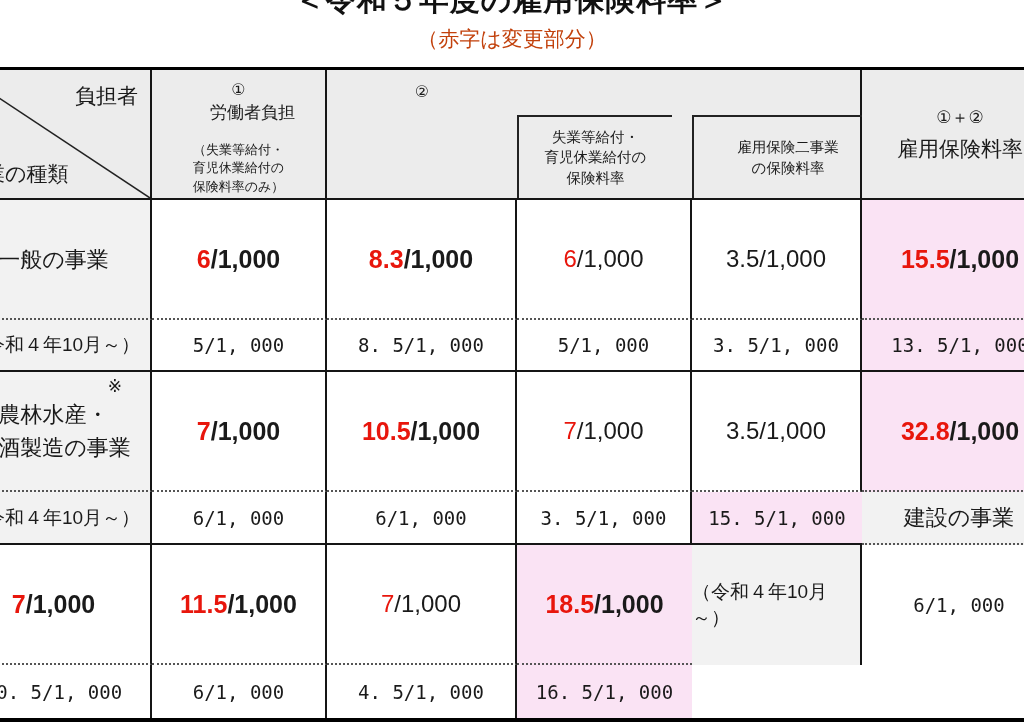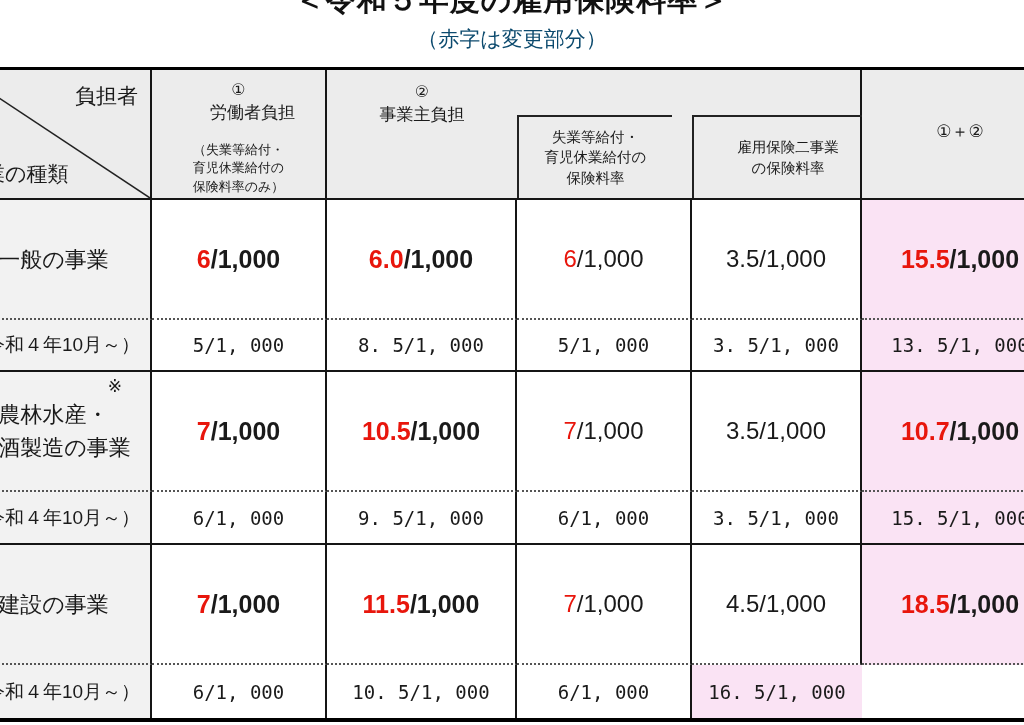--- a/index.html
+++ b/index.html
@@ -9,21 +9,21 @@
     font-family:"Liberation Sans","DejaVu Sans",sans-serif;
     color:#1a1a1a;
   }
   .title{
     position:absolute; top:-20px; left:512px; transform:translateX(-50%);
     font-size:30px; font-weight:bold; letter-spacing:1px; white-space:nowrap;
     color:#111;
   }
   .subtitle{
     position:absolute; top:25px; left:512px; transform:translateX(-50%);
-    font-size:21px; color:#0c4a6e; white-space:nowrap;
+    font-size:21px; color:#c2410c; white-space:nowrap;
   }
   .table{
     position:absolute; left:-43px; top:67px; width:1101px;
     border-top:3px solid #000; border-bottom:4px solid #000;
     display:grid;
     grid-template-columns:195px 175px 190px 175px 170px 196px;
     grid-template-rows:130px 120px 52px 120px 53px 120px 53px;
     box-sizing:content-box;
   }
   .cell{
@@ -104,43 +104,43 @@
       <div class="num">①</div>
       <div class="lbl">労働者負担</div>
       <div class="paren pre">（失業等給付・
 育児休業給付の
 保険料率のみ）</div>
     </div>
 
     <div class="cell h colC">
       <div class="c2label">
         <div class="num">②</div>
-        <div class="lbl">事業主負担</div>
       </div>
       <div class="subbox sb1 pre">失業等給付・
 育児休業給付の
 保険料率</div>
       <div class="subbox sb2 pre">雇用保険二事業
 の保険料率</div>
     </div>
 
     <div class="cell h colD lastcol">
       <div class="num">①＋②</div>
+      <div class="lbl">雇用保険料率</div>
     </div>
 
     <div class="cell label dotted">
       <span class="mark"></span>
       <div class="rowlabel pre">一般の事業</div>
     </div>
     <div class="cell val bold dotted">
       <span class="red">6</span>
         <span>/1,000</span>
     </div>
     <div class="cell val bold dotted">
-      <span class="red">6.0</span>
+      <span class="red">8.3</span>
         <span>/1,000</span>
     </div>
     <div class="cell val dotted">
       <span class="red">6</span>
         <span>/1,000</span>
     </div>
     <div class="cell val dotted">
       <span class="red"></span>
         <span>3.5/1,000</span>
     </div>
@@ -171,56 +171,52 @@
     </div>
     <div class="cell val dotted">
       <span class="red">7</span>
         <span>/1,000</span>
     </div>
     <div class="cell val dotted">
       <span class="red"></span>
         <span>3.5/1,000</span>
     </div>
     <div class="cell val bold pink dotted lastcol">
-      <span class="red">10.7</span>
+      <span class="red">32.8</span>
         <span>/1,000</span>
     </div>
 
     <div class="cell label slabel">（令和４年10月～）</div>
     <div class="cell sval">6/1, 000</div>
-    <div class="cell sval">9. 5/1, 000</div>
     <div class="cell sval">6/1, 000</div>
     <div class="cell sval">3. 5/1, 000</div>
     <div class="cell sval pink lastcol">15. 5/1, 000</div>
 
     <div class="cell label dotted">
       <span class="mark"></span>
       <div class="rowlabel pre">建設の事業</div>
     </div>
     <div class="cell val bold dotted">
       <span class="red">7</span>
         <span>/1,000</span>
     </div>
     <div class="cell val bold dotted">
       <span class="red">11.5</span>
         <span>/1,000</span>
     </div>
     <div class="cell val dotted">
       <span class="red">7</span>
         <span>/1,000</span>
-    </div>
-    <div class="cell val dotted">
-      <span class="red"></span>
-        <span>4.5/1,000</span>
     </div>
     <div class="cell val bold pink dotted lastcol">
       <span class="red">18.5</span>
         <span>/1,000</span>
     </div>
 
     <div class="cell label slabel end">（令和４年10月～）</div>
     <div class="cell sval end">6/1, 000</div>
     <div class="cell sval end">10. 5/1, 000</div>
     <div class="cell sval end">6/1, 000</div>
+    <div class="cell sval end">4. 5/1, 000</div>
     <div class="cell sval pink end lastcol">16. 5/1, 000</div>
 
   </div>
 </div>
 
 </body></html>

